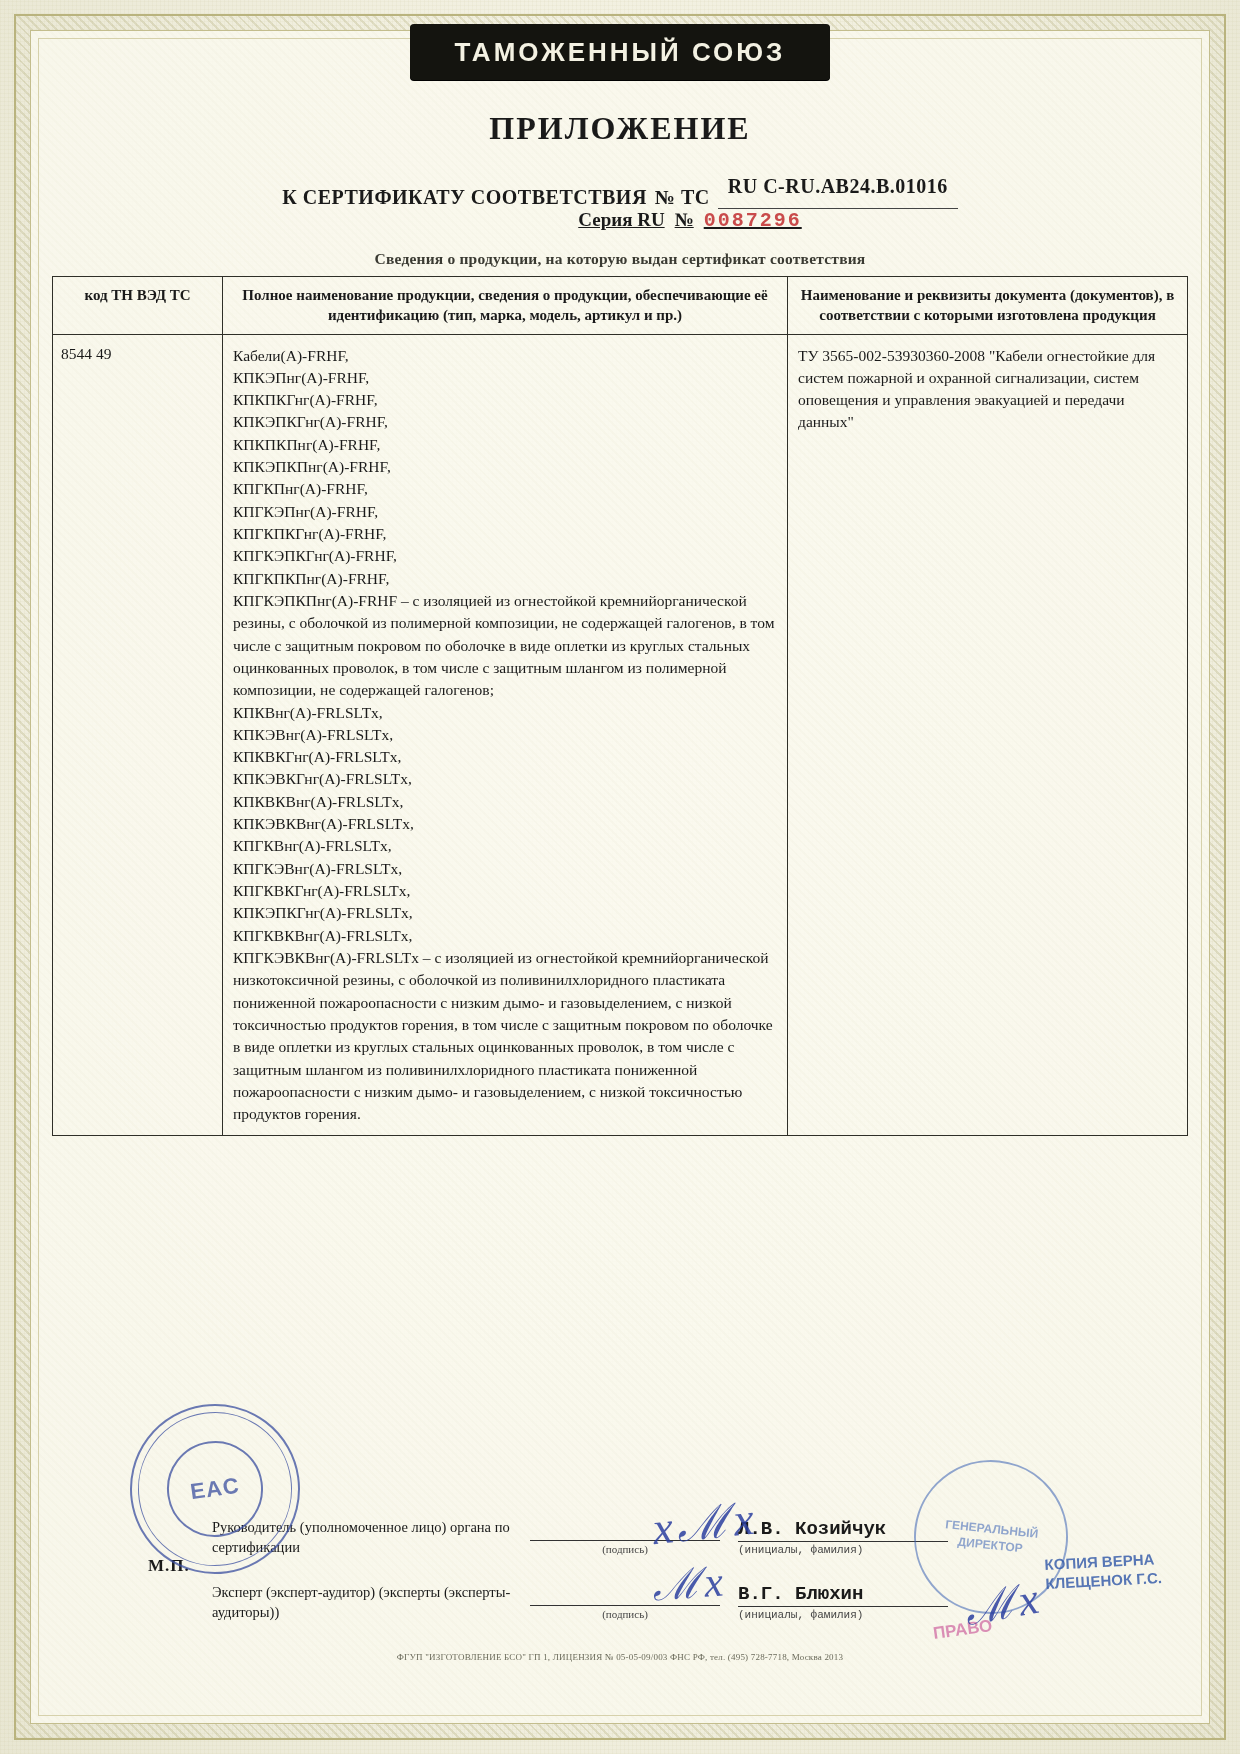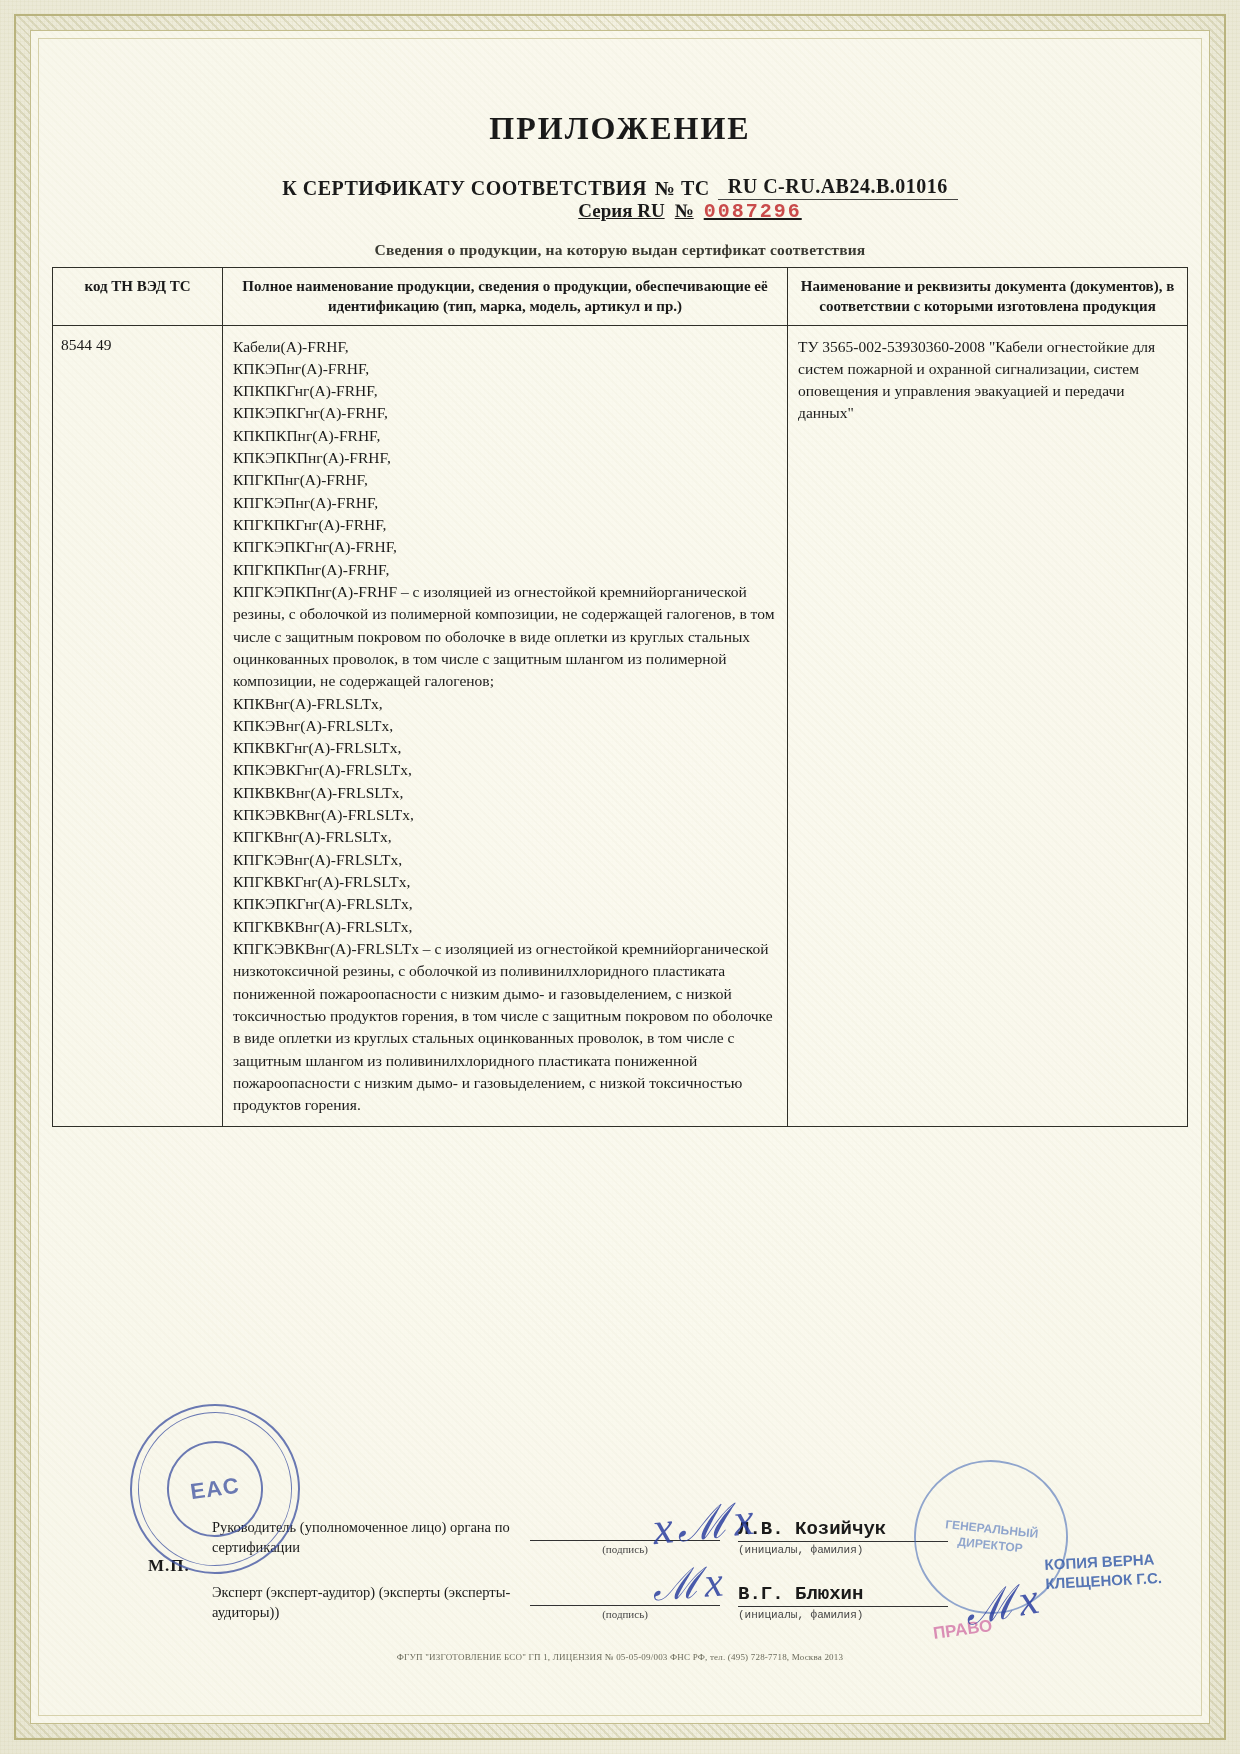--- a/index.html
+++ b/index.html
@@ -70,21 +70,21 @@
     display:flex;
     justify-content:center;
     align-items:flex-end;
     gap:8px;
     font-size:20px;
     font-weight:bold;
     letter-spacing:0.5px;
   }
   .cert-no{
     border-bottom:1px solid #444;
-    padding:0 10px 1px 10px;
+    padding:0 10px 10px 10px;
     font-weight:bold;
     letter-spacing:0.5px;
   }
   .series-row{
     display:flex;
     justify-content:center;
     gap:10px;
     font-size:19px;
     padding-left:140px;
     text-decoration:underline;
@@ -296,20 +296,23 @@
 </head>
 <body>
 
 <div class="page">
   <div class="border-outer"></div>
   <div class="border-inner"></div>
   <div class="border-inner2"></div>
 
   <div class="content">
 
+    <div class="banner">
+      <span class="banner-text">ТАМОЖЕННЫЙ СОЮЗ</span>
+    </div>
 
     <div class="title">ПРИЛОЖЕНИЕ</div>
 
     <div class="subtitle-row">
       <span>К СЕРТИФИКАТУ СООТВЕТСТВИЯ</span>
       <span>№ ТС</span>
       <span class="cert-no">RU C-RU.АВ24.В.01016</span>
     </div>
 
     <div class="series-row">

